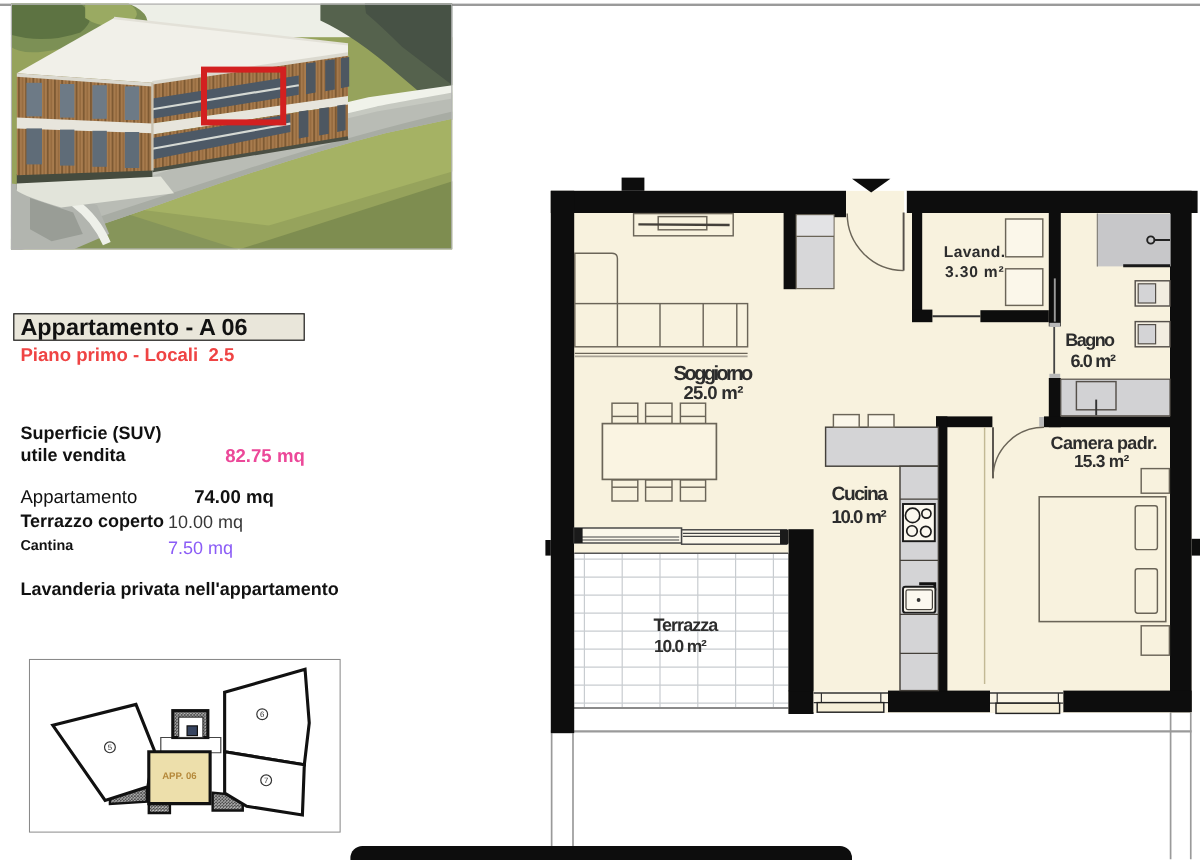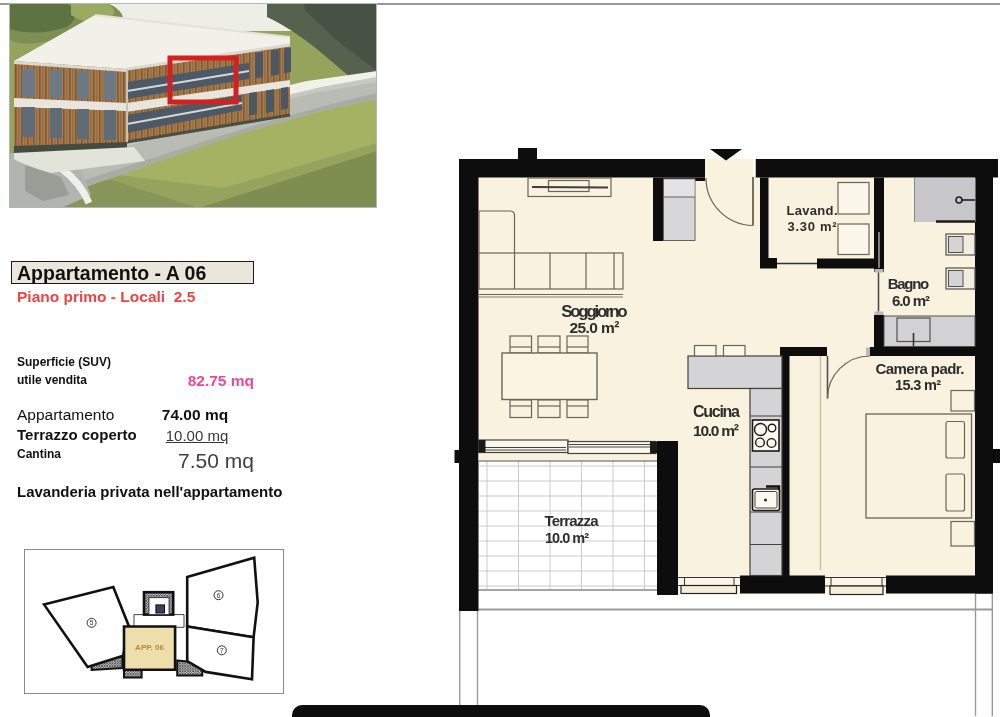--- a/index.html
+++ b/index.html
@@ -105,32 +105,32 @@
 <rect x="0.5" y="0.5" width="367" height="204" fill="none" stroke="#b5b5b5" stroke-width="1"></rect>
 </svg>
 </div>
 
 <div class="abs" style="left:11px;top:261px;width:241px;height:20.5px;background:#e9e6da;border:1.6px solid #1a1a1a;"></div>
 
 <div class="abs" style="left:17px;top:262px;font-size:19.5px;font-weight:bold;color:#111;">Appartamento - A 06</div>
 
 <div class="abs" style="left:17px;top:288px;font-size:15.5px;font-weight:bold;color:#ef4444;">Piano primo - Locali&nbsp; 2.5</div>
 
-<div class="abs" style="left:17px;top:353px;font-size:12px;font-weight:bold;color:#111;line-height:18px;">Superficie (SUV)<br>utile vendita</div>
+<div class="abs" style="left:17px;top:353px;font-size:15px;font-weight:bold;color:#111;line-height:18px;">Superficie (SUV)<br>utile vendita</div>
 
 <div class="abs" style="left:140px;top:372px;width:114px;text-align:right;font-size:15.5px;font-weight:bold;color:#ec4899;">82.75 mq</div>
 
 <div class="abs" style="left:17px;top:406px;font-size:15.5px;font-weight:normal;color:#111;">Appartamento</div>
 <div class="abs" style="left:138px;top:406px;width:114px;text-align:center;font-size:15.5px;font-weight:bold;color:#111;">74.00 mq</div>
 
 <div class="abs" style="left:17px;top:426px;font-size:15px;font-weight:bold;color:#111;">Terrazzo coperto</div>
-<div class="abs" style="left:140px;top:427px;width:114px;text-align:center;font-size:15px;color:#383838;text-decoration:underline;">10.00 mq</div>
+<div class="abs" style="left:140px;top:427px;width:114px;text-align:left;font-size:15px;color:#383838;">10.00 mq</div>
 
 <div class="abs" style="left:17px;top:447px;font-size:12px;font-weight:bold;color:#111;">Cantina</div>
-<div class="abs" style="left:140px;top:449px;width:114px;text-align:right;font-size:21px;color:#404040;">7.50 mq</div>
+<div class="abs" style="left:140px;top:449px;width:114px;font-size:15px;color:#8b5cf6;">7.50 mq</div>
 
 <div class="abs" style="left:17px;top:483px;font-size:15px;font-weight:bold;color:#111;">Lavanderia privata nell'appartamento</div>
 
 <div class="abs" style="left:12px;top:549px;width:304px;height:145px;padding-left:12px;">
 <svg width="260" height="145" viewBox="0 0 260 145" xmlns="http://www.w3.org/2000/svg">
 <defs>
 <pattern id="hatch" width="2.6" height="2.6" patternUnits="userSpaceOnUse">
 <rect width="2.6" height="2.6" fill="#c9c9c9"></rect>
 <path d="M0,0 L2.6,2.6 M2.6,0 L0,2.6" stroke="#4a4a4a" stroke-width="0.8"></path>
 </pattern>

